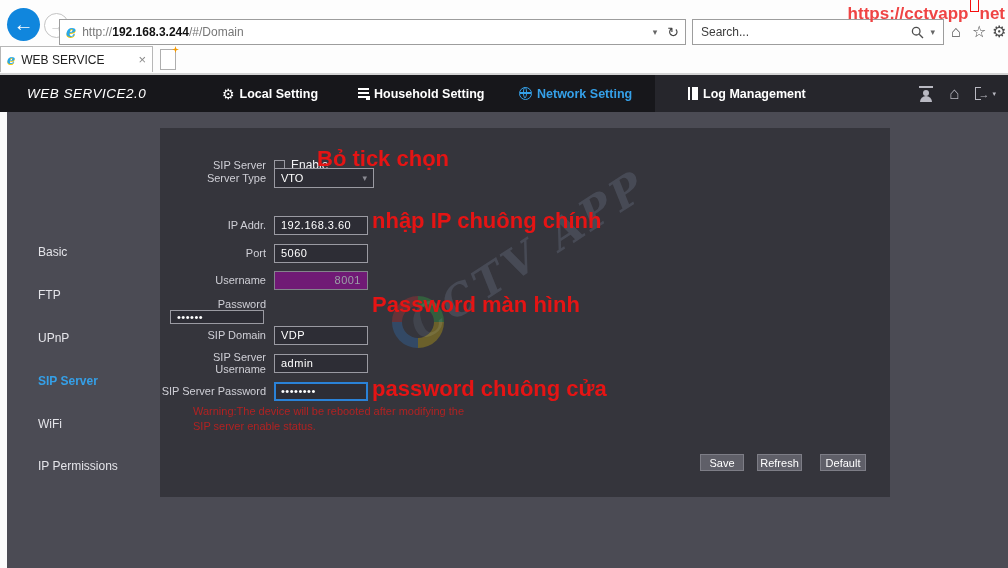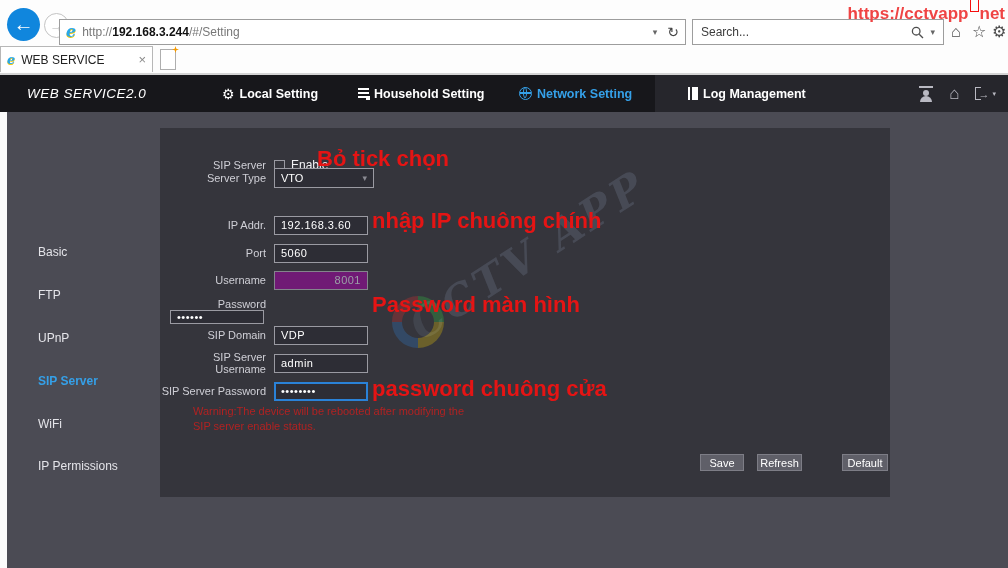--- a/index.html
+++ b/index.html
@@ -97,41 +97,41 @@
   .tinput.disabled{background:#701a75;color:#9aa0a6;border-color:#84848c;text-align:right;}
   .tinput.focused{border:1px solid #2a82d8;box-shadow:0 0 0 1px #2a82d8 inset;}
 
   .annot{position:absolute;font-size:22px;font-weight:bold;color:#e51414;white-space:nowrap;pointer-events:none;}
   .an0{left:157px;top:18px;} .an1{left:212px;top:80px;} .an2{left:212px;top:164px;} .an3{left:212px;top:248px;}
 
   .warning{position:absolute;left:33px;top:276px;font-size:11px;color:#b12222;line-height:15px;}
   .btnrow{position:absolute;top:326px;left:0;width:730px;height:18px;}
   .gbtn{position:absolute;height:17px;background:#5f5f68;border:1px solid #7d7d86;color:#fff;font-size:11px;
     font-family:"Liberation Sans",sans-serif;display:flex;align-items:center;justify-content:center;cursor:pointer;box-sizing:border-box;}
-  .b-save{left:540px;width:44px;} .b-refresh{left:597px;width:45px;} .b-default{left:682px;width:46px;}
+  .b-save{left:540px;width:44px;} .b-refresh{left:597px;width:45px;} .b-default{left:660px;width:46px;}
 
   svg{display:block;}
 </style>
 </head>
 <body>
 
 <div class="viewport">
 
   <div class="chrome">
     <div class="navbtn back">
       <span>←</span>
     </div>
     <div class="navbtn fwd">
       <span>→</span>
     </div>
 
     <div class="addressbar">
       <span class="ie-e">e</span>
       <span>
-        <span class="url-dim">http://</span><span class="url-host">192.168.3.244</span><span class="url-dim">/#/Setting</span>
+        <span class="url-dim">http://</span><span class="url-host">192.168.3.244</span><span class="url-dim">/#/Domain</span>
       </span>
       <span class="ab-right">
         <span class="caret">▾</span>
         <span class="refresh-glyph">↻</span>
       </span>
     </div>
 
     <div class="searchbox">
       <span>Search...</span>
       <span class="sb-right">

